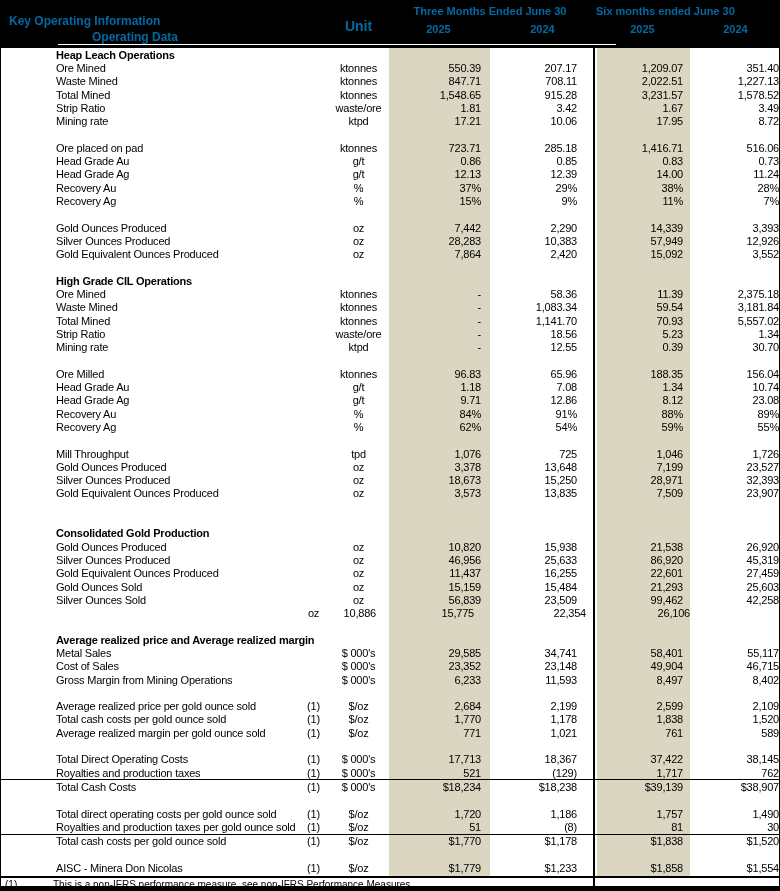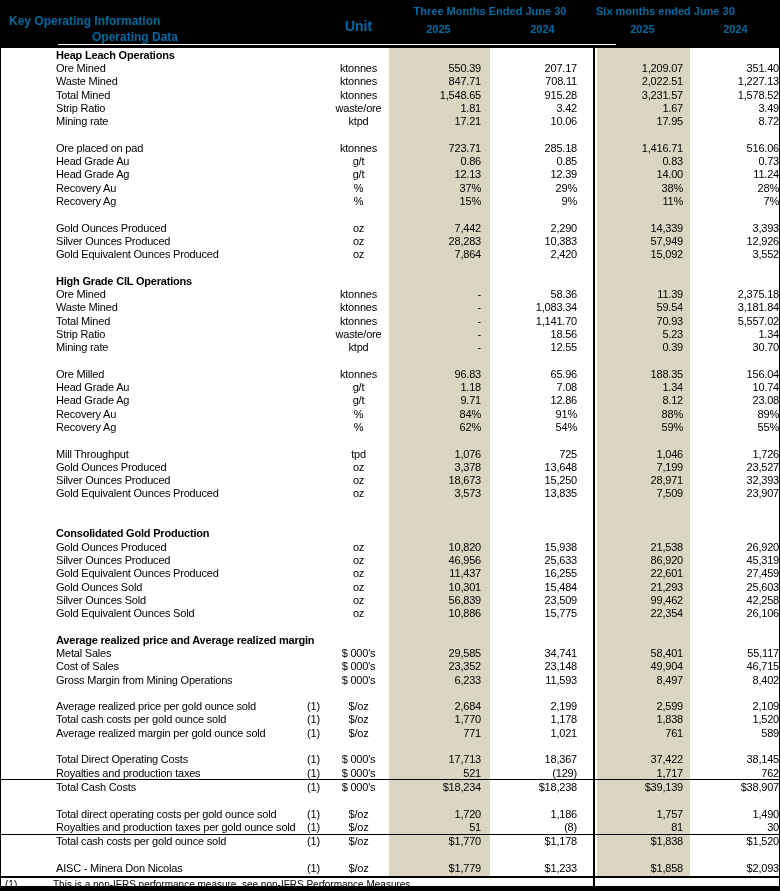--- a/index.html
+++ b/index.html
@@ -353,36 +353,35 @@
         <div class="cell unit">oz</div>
         <div class="cell val v0">11,437</div>
         <div class="cell val v1">16,255</div>
         <div class="cell val v2">22,601</div>
         <div class="cell val v3">27,459</div>
       </div>
       <div class="row data">
         <div class="cell lab">Gold Ounces Sold</div>
         <div class="cell note"></div>
         <div class="cell unit">oz</div>
-        <div class="cell val v0">10,301</div>
+        <div class="cell val v0">15,159</div>
         <div class="cell val v1">15,484</div>
         <div class="cell val v2">21,293</div>
         <div class="cell val v3">25,603</div>
       </div>
       <div class="row data">
         <div class="cell lab">Silver Ounces Sold</div>
         <div class="cell note"></div>
         <div class="cell unit">oz</div>
         <div class="cell val v0">56,839</div>
         <div class="cell val v1">23,509</div>
         <div class="cell val v2">99,462</div>
         <div class="cell val v3">42,258</div>
       </div>
       <div class="row data">
-        <div class="cell lab">Gold Equivalent Ounces Sold</div>
         <div class="cell note"></div>
         <div class="cell unit">oz</div>
         <div class="cell val v0">10,886</div>
         <div class="cell val v1">15,775</div>
         <div class="cell val v2">22,354</div>
         <div class="cell val v3">26,106</div>
       </div>
       <div class="row blank"></div>
       <div class="row section">
         <div class="cell lab">Average realized price and Average realized margin</div>
@@ -499,21 +498,21 @@
         <div class="cell val v3">$1,520</div>
       </div>
       <div class="row blank"></div>
       <div class="row data">
         <div class="cell lab">AISC - Minera Don Nicolas</div>
         <div class="cell note">(1)</div>
         <div class="cell unit">$/oz</div>
         <div class="cell val v0">$1,779</div>
         <div class="cell val v1">$1,233</div>
         <div class="cell val v2">$1,858</div>
-        <div class="cell val v3">$2,093</div>
+        <div class="cell val v3">$1,554</div>
       </div>
     </div>
 
   <div class="fnote">
     <div class="marker">(1)</div>
     <div class="txt">This is a non-IFRS performance measure, see non-IFRS Performance Measures</div>
   </div>
 
   <div class="bbar"></div>
 </div>

